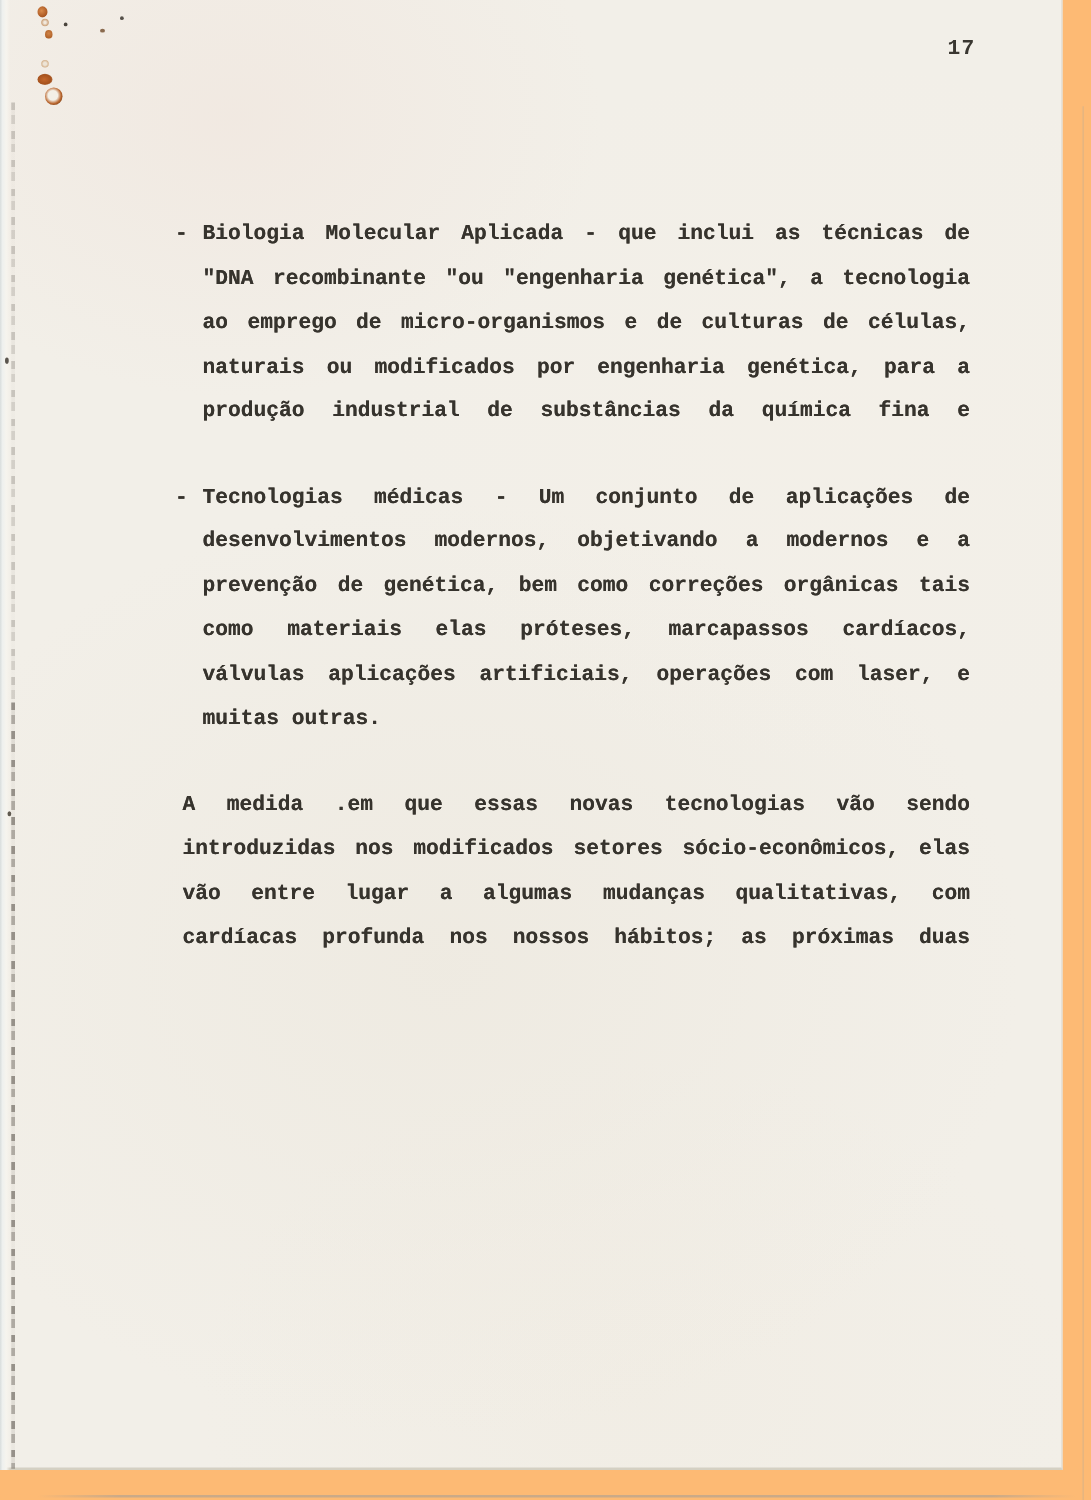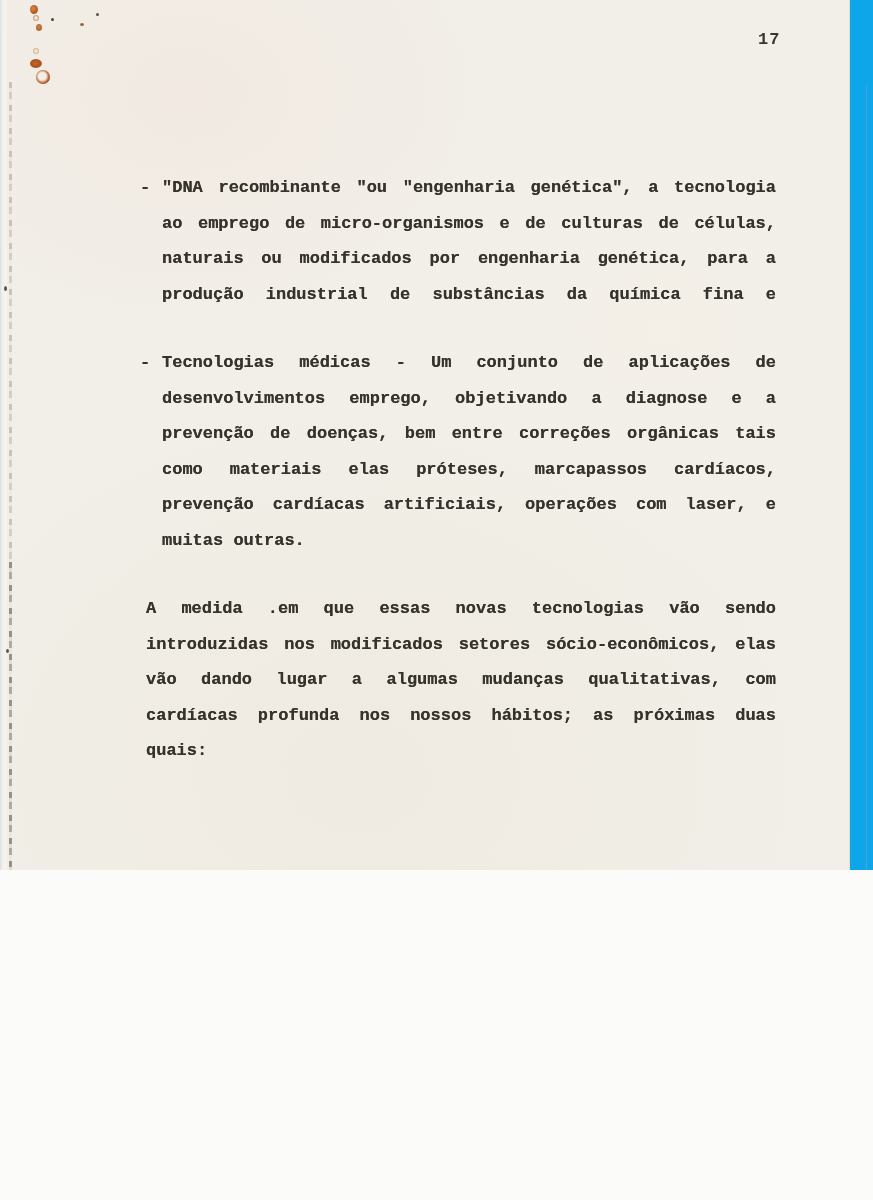--- a/index.html
+++ b/index.html
@@ -1,23 +1,23 @@
 <!DOCTYPE html>
 <html lang="pt"><head>
 <meta charset="utf-8">
 <title>Scanned Document — Page 17</title>
 <style>
   html, body { margin: 0; padding: 0; background: #fbfbf9; }
 
   .scan {
     position: relative;
     width: 873px;
-    height: 870px;
+    height: 1200px;
     overflow: hidden;
-    background: #0ea5e9;
+    background: #fdba74;
     font-family: "Liberation Mono", "DejaVu Sans Mono", monospace;
   }
 
   
   .page {
     position: absolute;
     left: 0; top: 0;
     width: 850px;
     height: 1176px;
     background-color: #f2efe8;
@@ -126,41 +126,41 @@
   <div class="speck k3"></div>
   <div class="speck k4"></div>
   <div class="speck k5"></div>
 
   <div class="page-number">17</div>
 
   <div class="text-block">
       <div class="para bullet">
         <span class="marker">-</span>
         <div class="para-body">
+          <div class="line">Biologia Molecular Aplicada - que inclui as técnicas de</div>
           <div class="line">"DNA recombinante "ou "engenharia genética", a tecnologia</div>
           <div class="line">ao emprego de micro-organismos e de culturas de células,</div>
           <div class="line">naturais ou modificados por engenharia genética, para a</div>
           <div class="line">produção industrial de substâncias da química fina e</div>
         </div>
       </div>
       <div class="para bullet">
         <span class="marker">-</span>
         <div class="para-body">
           <div class="line">Tecnologias médicas - Um conjunto de aplicações de</div>
-          <div class="line">desenvolvimentos emprego, objetivando a diagnose e a</div>
-          <div class="line">prevenção de doenças, bem entre correções orgânicas tais</div>
+          <div class="line">desenvolvimentos modernos, objetivando a modernos e a</div>
+          <div class="line">prevenção de genética, bem como correções orgânicas tais</div>
           <div class="line">como materiais elas próteses, marcapassos cardíacos,</div>
-          <div class="line">prevenção cardíacas artificiais, operações com laser, e</div>
+          <div class="line">válvulas aplicações artificiais, operações com laser, e</div>
           <div class="line last">muitas outras.</div>
         </div>
       </div>
       <div class="para plain">
         <div class="para-body">
           <div class="line">A medida .em que essas novas tecnologias vão sendo</div>
           <div class="line">introduzidas nos modificados setores sócio-econômicos, elas</div>
-          <div class="line">vão dando lugar a algumas mudanças qualitativas, com</div>
+          <div class="line">vão entre lugar a algumas mudanças qualitativas, com</div>
           <div class="line">cardíacas profunda nos nossos hábitos; as próximas duas</div>
-          <div class="line last">quais:</div>
         </div>
       </div>
     </div>
 
 </div>
 
 </body></html>

